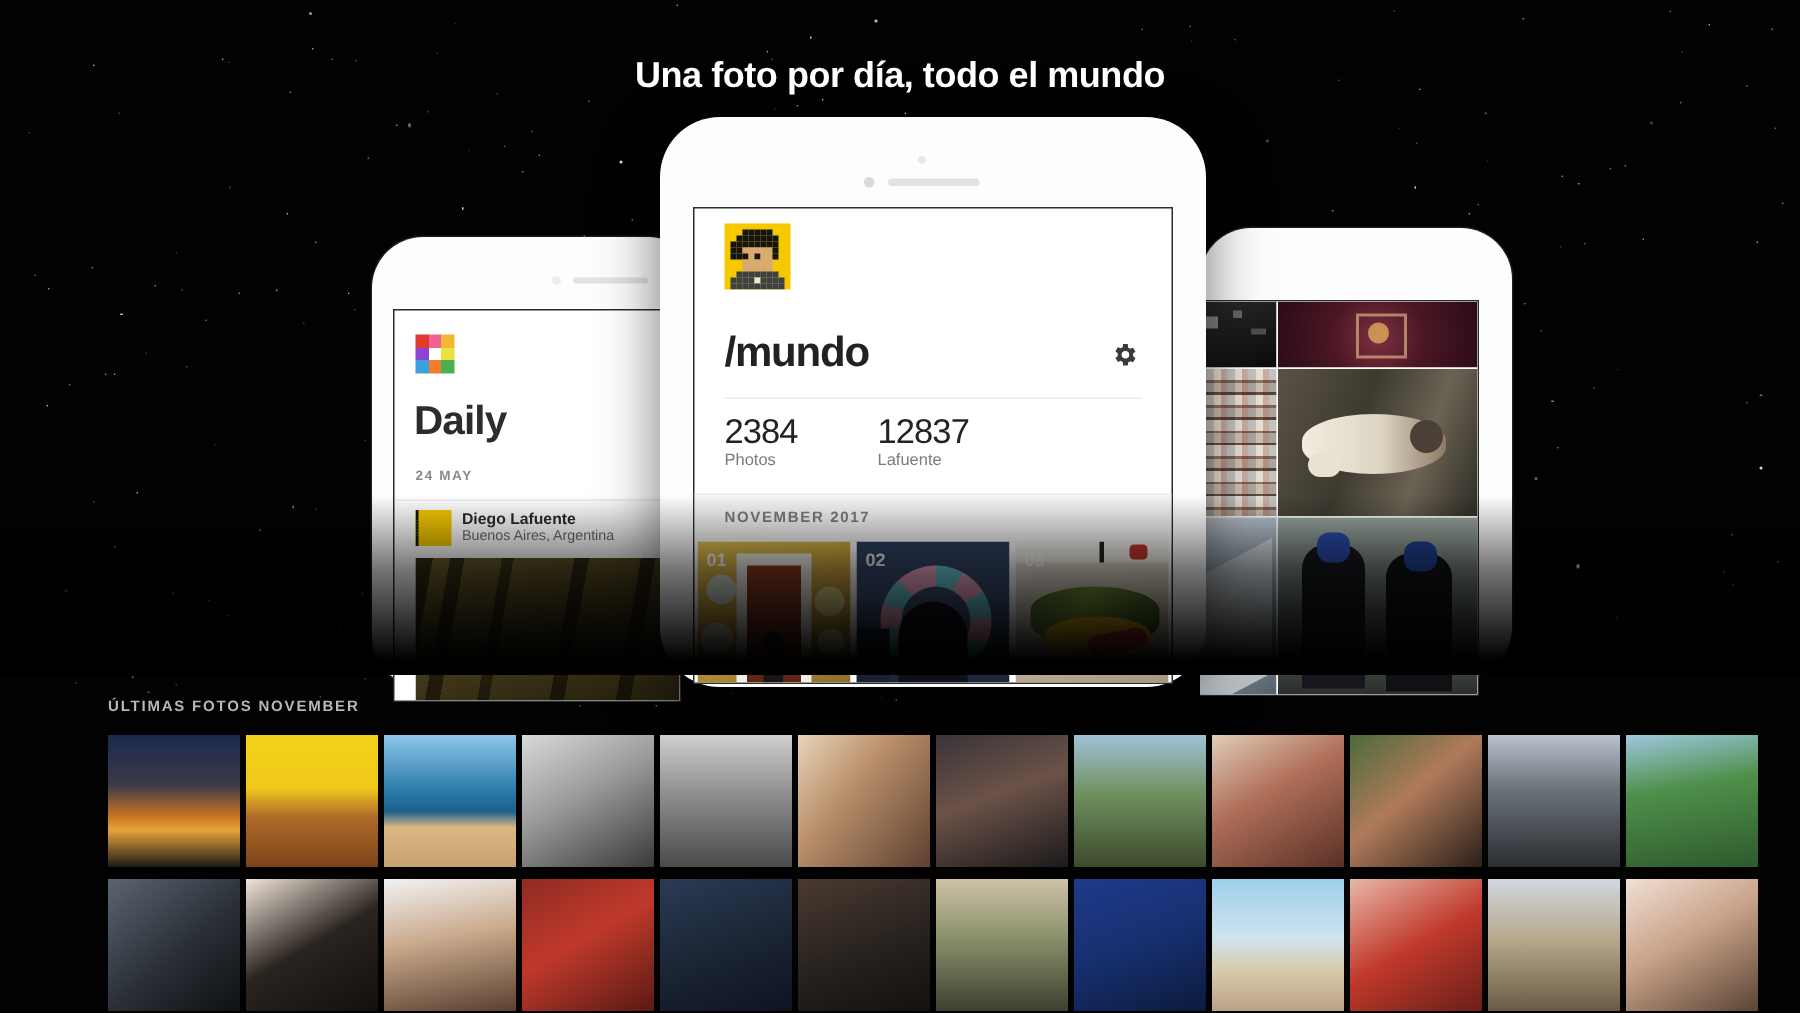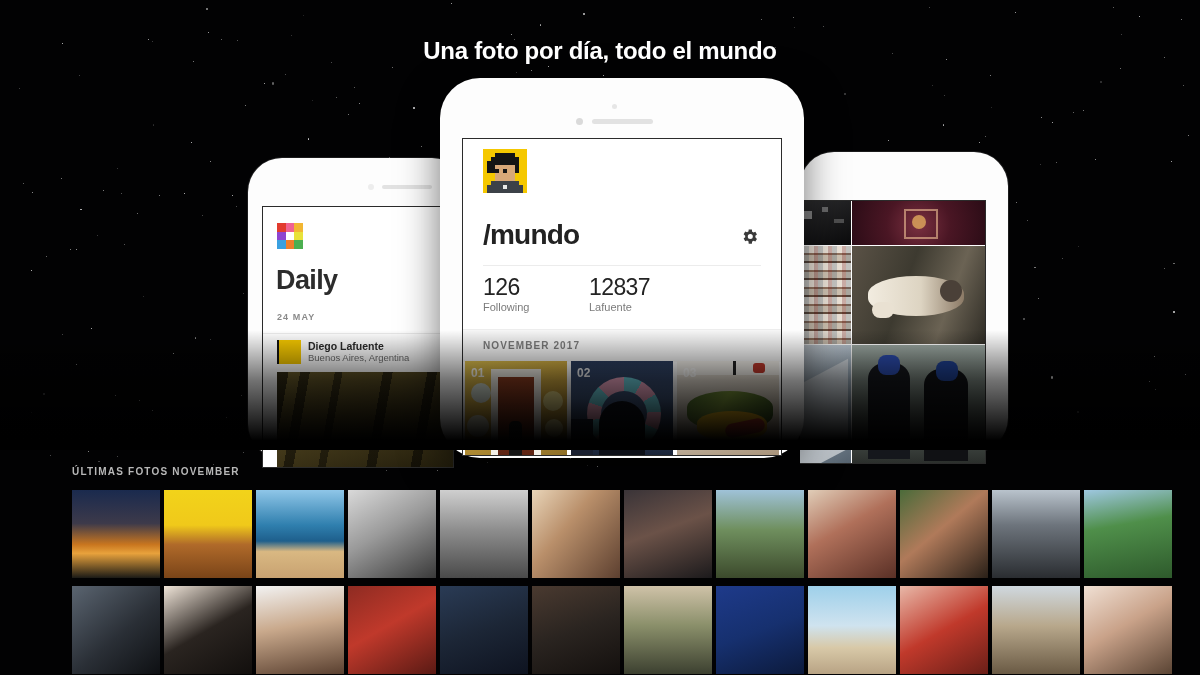--- a/index.html
+++ b/index.html
@@ -540,23 +540,23 @@
 
       <div class="gear">
         <svg viewBox="0 0 24 24" width="19" height="19" aria-hidden="true">
           <path fill="#3a3a3a" d="M19.4 13a7.8 7.8 0 0 0 0-2l2-1.6-2-3.4-2.4 1a7.7 7.7 0 0 0-1.7-1L15 3H11l-.3 2.6c-.6.2-1.2.6-1.7 1l-2.4-1-2 3.4L6.6 11a7.8 7.8 0 0 0 0 2l-2 1.6 2 3.4 2.4-1c.5.4 1.1.8 1.7 1L11 21h4l.3-2.6c.6-.2 1.2-.6 1.7-1l2.4 1 2-3.4zM13 15.2A3.2 3.2 0 1 1 13 8.8a3.2 3.2 0 0 1 0 6.4z"></path>
         </svg>
       </div>
 
       <div class="prof-sep"></div>
 
       <div class="stats">
-        <div class="stat s1">
-          <div class="num">126</div>
-          <div class="lbl">Following</div>
+        <div class="stat s0">
+          <div class="num">2384</div>
+          <div class="lbl">Photos</div>
         </div>
         <div class="stat">
           <div class="num">12837</div>
           <div class="lbl">Lafuente</div>
         </div>
       </div>
 
       <div class="month-bar">
         <span>NOVEMBER 2017</span>
       </div>

